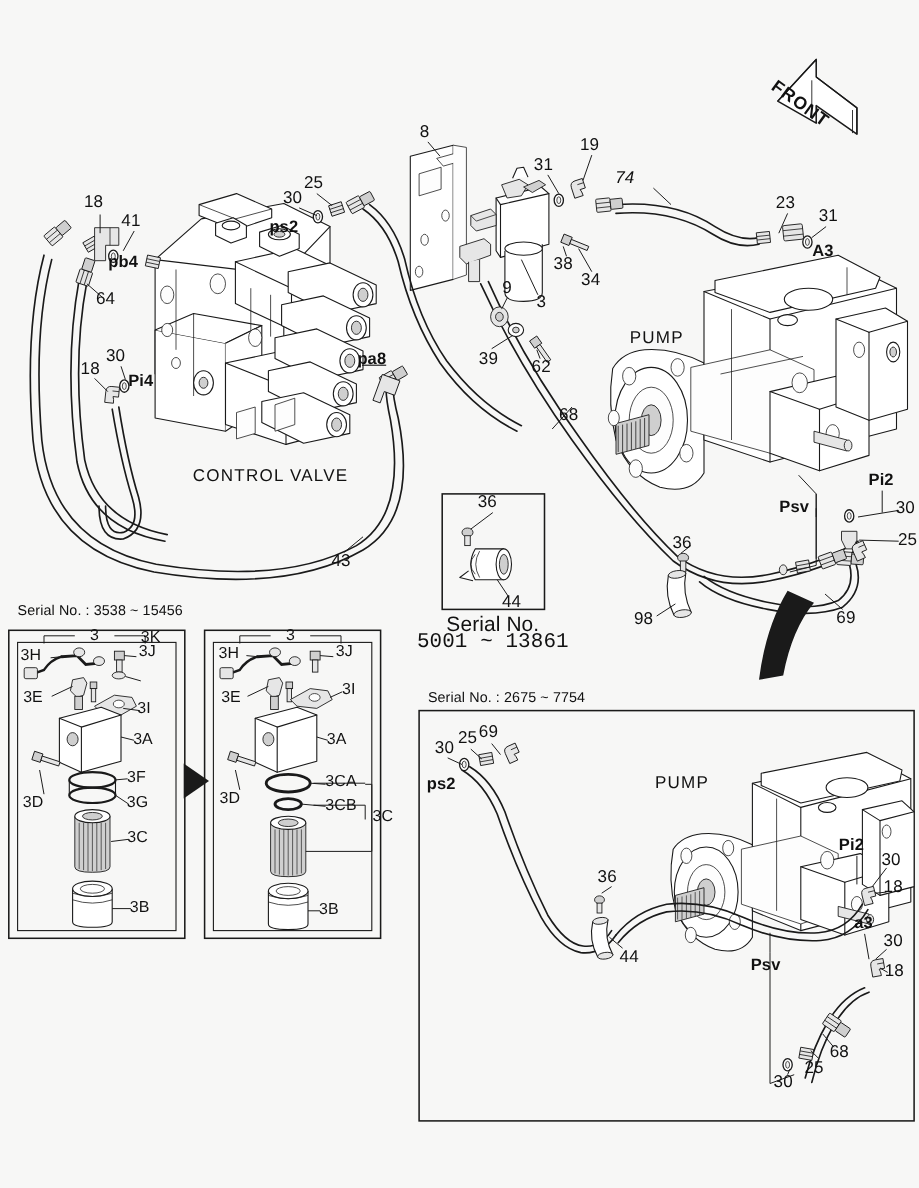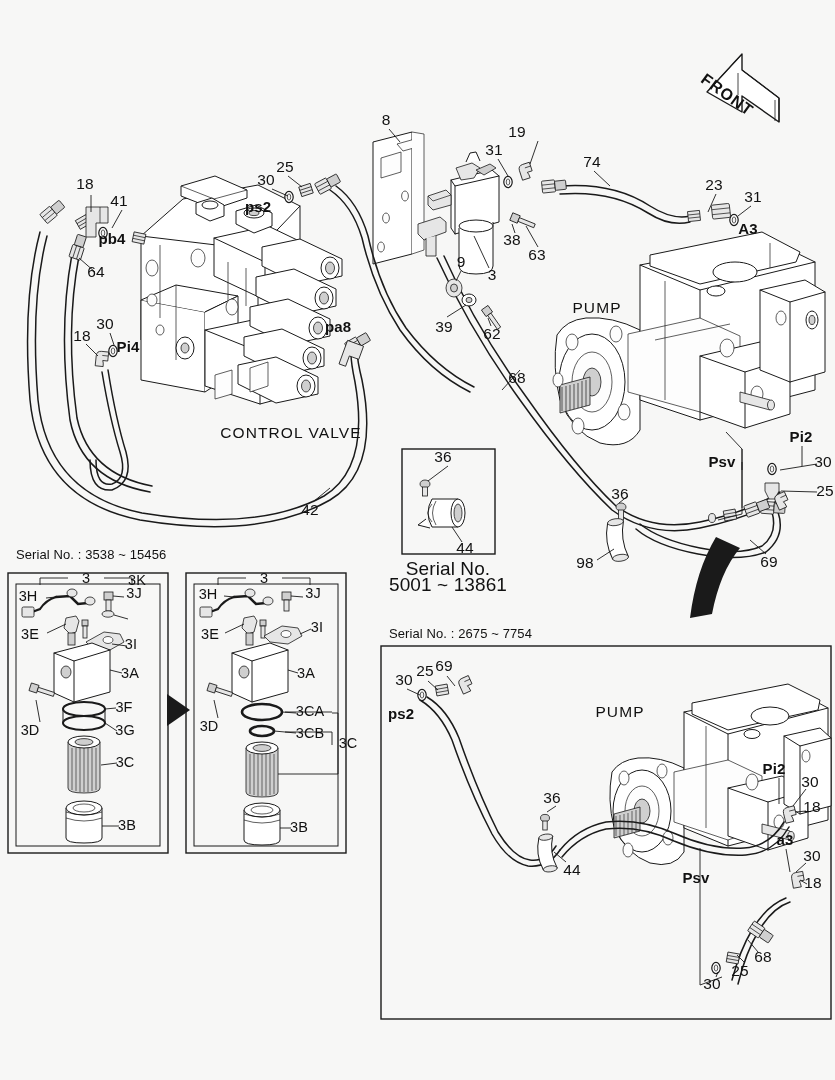--- a/index.html
+++ b/index.html
@@ -696,57 +696,57 @@
         <path d="M700 866 L700 848"></path>
       </g>
     </g>
 
   </svg>
 
   <div>
 
     <div class="lbl" style="left:727px;top:95px;font-size:16px;font-weight:bold;letter-spacing:1px;transform:translate(-50%,-50%) rotate(36deg);">FRONT</div>
 
-    <div class="lbl big ctr" style="left:246px;top:433px;margin-left:45px;">CONTROL VALVE</div>
+    <div class="lbl big ctr" style="left:246px;top:433px;">CONTROL VALVE</div>
     <div class="lbl big ctr" style="left:597px;top:308px;">PUMP</div>
 
     <div class="lbl port ctr" style="left:112px;top:238px;">pb4</div>
     <div class="lbl port ctr" style="left:258px;top:206px;">ps2</div>
-    <div class="lbl port ctr" style="left:338px;top:326px;">pa8</div>
+    <div class="lbl port ctr" style="left:338px;top:326px;text-decoration:underline;">pa8</div>
     <div class="lbl port ctr" style="left:128px;top:346px;">Pi4</div>
     <div class="lbl port ctr" style="left:748px;top:228px;">A3</div>
     <div class="lbl port ctr" style="left:801px;top:436px;">Pi2</div>
     <div class="lbl port ctr" style="left:722px;top:461px;">Psv</div>
 
     <div class="lbl num ctr" style="left:85px;top:184px;">18</div>
     <div class="lbl num ctr" style="left:119px;top:201px;">41</div>
     <div class="lbl num ctr" style="left:96px;top:272px;">64</div>
     <div class="lbl num ctr" style="left:82px;top:336px;">18</div>
     <div class="lbl num ctr" style="left:105px;top:324px;">30</div>
     <div class="lbl num ctr" style="left:285px;top:167px;">25</div>
     <div class="lbl num ctr" style="left:266px;top:180px;">30</div>
     <div class="lbl num ctr" style="left:386px;top:120px;">8</div>
     <div class="lbl num ctr" style="left:494px;top:150px;">31</div>
-    <div class="lbl num ctr" style="left:517px;top:132px;">19</div>
-    <div class="lbl num ctr" style="left:592px;top:162px;">74</div>
+    <div class="lbl num ctr" style="left:536px;top:132px;">19</div>
+    <div class="lbl num ctr" style="left:568px;top:162px;font-style:italic;">74</div>
     <div class="lbl num ctr" style="left:512px;top:240px;text-align:right;">38</div>
-    <div class="lbl num ctr" style="left:537px;top:255px;">63</div>
+    <div class="lbl num ctr" style="left:537px;top:255px;">34</div>
     <div class="lbl num ctr" style="left:492px;top:275px;">3</div>
     <div class="lbl num ctr" style="left:461px;top:262px;">9</div>
     <div class="lbl num ctr" style="left:444px;top:327px;">39</div>
     <div class="lbl num ctr" style="left:492px;top:334px;">62</div>
     <div class="lbl num ctr" style="left:714px;top:185px;">23</div>
     <div class="lbl num ctr" style="left:753px;top:197px;">31</div>
     <div class="lbl num ctr" style="left:517px;top:378px;">68</div>
     <div class="lbl num ctr" style="left:620px;top:494px;">36</div>
     <div class="lbl num ctr" style="left:585px;top:563px;">98</div>
     <div class="lbl num ctr" style="left:823px;top:462px;">30</div>
     <div class="lbl num ctr" style="left:825px;top:491px;">25</div>
     <div class="lbl num ctr" style="left:769px;top:562px;">69</div>
-    <div class="lbl num ctr" style="left:310px;top:510px;">42</div>
+    <div class="lbl num ctr" style="left:310px;top:510px;">43</div>
 
     <div class="lbl serial" style="left:16px;top:548px;">Serial No. : 3538 ~ 15456</div>
     <div class="lbl boxnum ctr" style="left:86px;top:578px;">3</div>
 
     <div class="lbl boxnum ctr" style="left:28px;top:596px;">3H</div>
     <div class="lbl boxnum ctr" style="left:134px;top:593px;">3J</div>
     <div class="lbl boxnum ctr" style="left:137px;top:580px;text-align:center;">3K</div>
     <div class="lbl boxnum ctr" style="left:30px;top:634px;">3E</div>
     <div class="lbl boxnum ctr" style="left:131px;top:644px;">3I</div>
     <div class="lbl boxnum ctr" style="left:130px;top:673px;">3A</div>
@@ -764,21 +764,21 @@
     <div class="lbl boxnum ctr" style="left:306px;top:673px;">3A</div>
     <div class="lbl boxnum ctr" style="left:209px;top:726px;">3D</div>
     <div class="lbl boxnum ctr" style="left:310px;top:711px;">3CA</div>
     <div class="lbl boxnum ctr" style="left:310px;top:733px;">3CB</div>
     <div class="lbl boxnum ctr" style="left:348px;top:743px;">3C</div>
     <div class="lbl boxnum ctr" style="left:299px;top:827px;">3B</div>
 
     <div class="lbl num ctr" style="left:443px;top:457px;">36</div>
     <div class="lbl num ctr" style="left:465px;top:548px;">44</div>
     <div class="lbl sub ctr" style="left:448px;top:568px;">Serial No.</div>
-    <div class="lbl sub ctr" style="left:448px;top:584px;">5001 ~ 13861</div>
+    <div class="lbl sub ctr" style="left:448px;top:584px;font-family:Liberation Mono, monospace;">5001 ~ 13861</div>
 
     <div class="lbl serial" style="left:389px;top:627px;">Serial No. : 2675 ~ 7754</div>
     <div class="lbl big ctr" style="left:620px;top:712px;">PUMP</div>
 
     <div class="lbl port ctr" style="left:401px;top:713px;">ps2</div>
     <div class="lbl port ctr" style="left:774px;top:768px;">Pi2</div>
     <div class="lbl port ctr" style="left:785px;top:839px;">a3</div>
     <div class="lbl port ctr" style="left:696px;top:877px;">Psv</div>
 
     <div class="lbl num ctr" style="left:404px;top:680px;">30</div>

